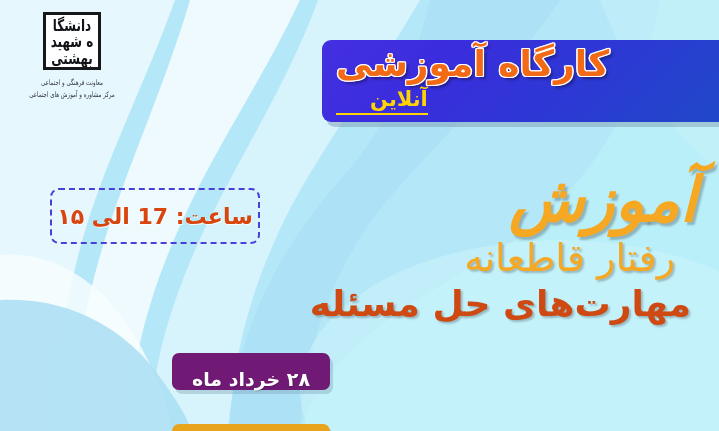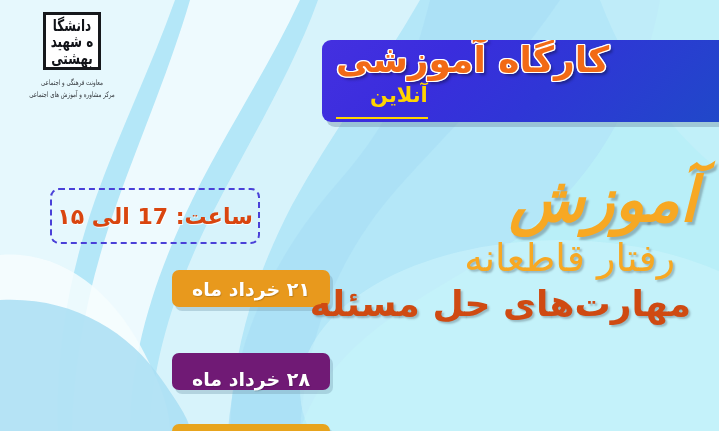--- a/index.html
+++ b/index.html
@@ -111,21 +111,21 @@
       3px 3px 3px rgba(0,0,0,0.35);
     line-height: 1.15;
     white-space: nowrap;
   }
   .banner-sub {
     margin-top: 2px;
     font-size: 21px;
     font-weight: bold;
     color: #ffd400;
     border-bottom: 2px solid #ffd400;
-    padding-bottom: 10px;
+    padding-bottom: 2px;
     padding-left: 34px;
     line-height: 1.15;
     white-space: nowrap;
   }
 
   
   .time-badge {
     position: absolute;
     left: 50px;
     top: 188px;
@@ -274,23 +274,20 @@
     <div class="banner-inner">
       <div class="banner-title">کارگاه آموزشی</div>
       <div class="banner-sub">آنلاین</div>
     </div>
   </div>
 
   <div class="time-badge">
     <span>ساعت: 17 الی ۱۵</span>
   </div>
 
-  <div class="date-badge date-badge-1">
-    <span>۲۱ خرداد ماه</span>
-  </div>
   <div class="date-badge date-badge-2">
     <span>۲۸ خرداد ماه</span>
   </div>
   <div class="date-badge date-badge-3">
     <span></span>
   </div>
 
   <div class="heading-stack">
     <div class="h-main">آموزش</div>
     <div class="h-line2">رفتار قاطعانه</div>

